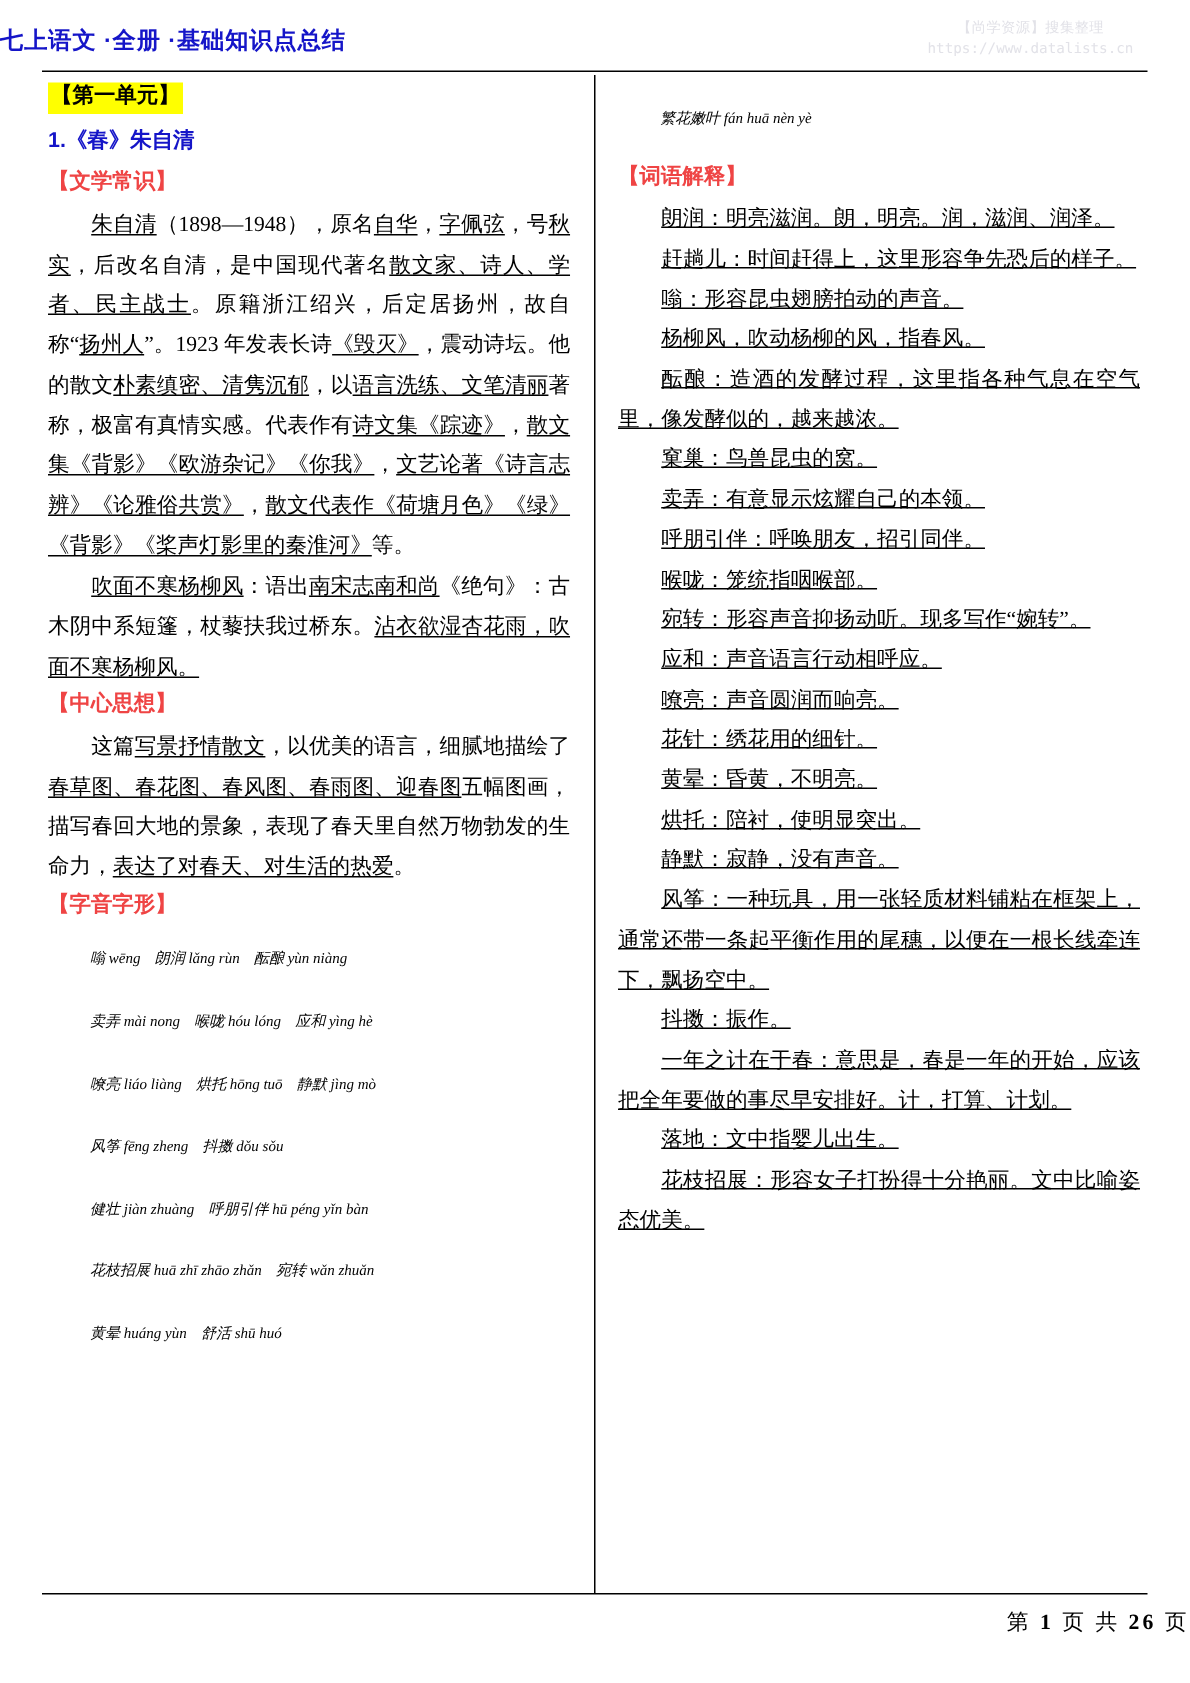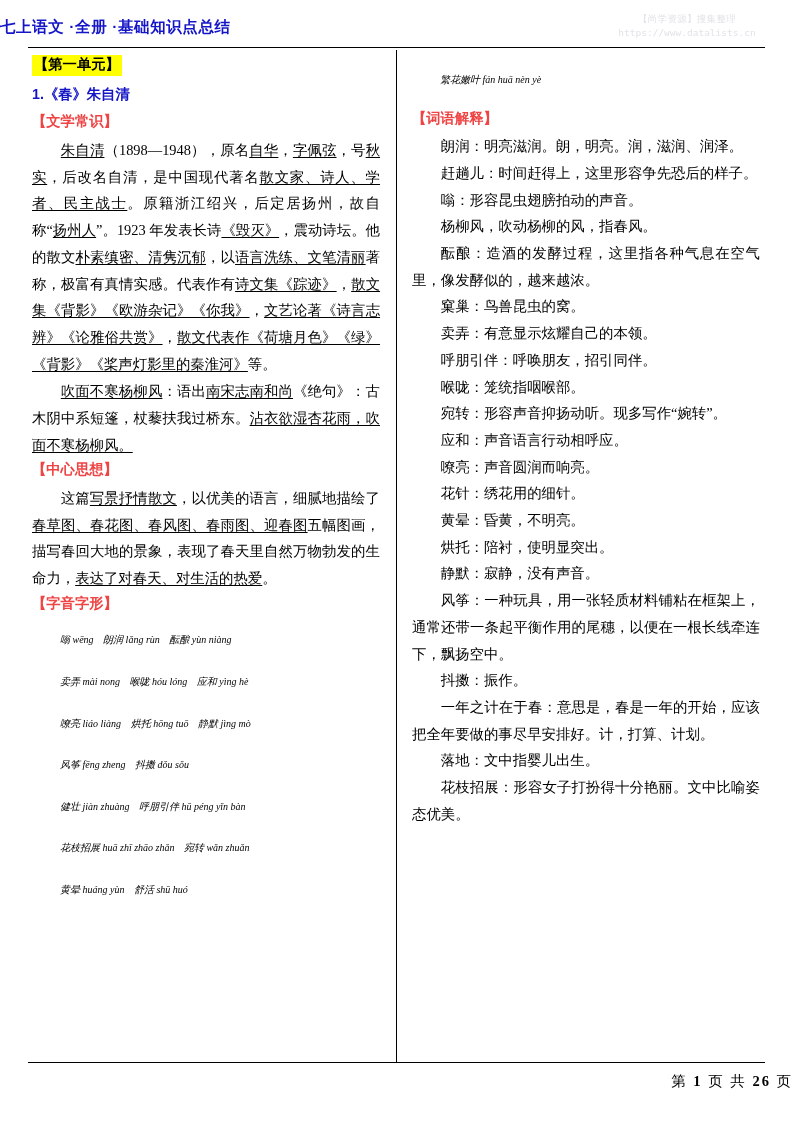--- a/index.html
+++ b/index.html
@@ -143,20 +143,21 @@
   }
   .pinyin-line .gap { display: inline-block; width: 7px; }
 
   .entry {
     font-size: 14.4px;
     line-height: 26.7px;
     text-indent: 2em;
     text-align: justify;
     margin: 0;
     word-break: break-all;
+    text-decoration: underline;
   }
 
   
   #footer {
     position: absolute;
     left: 0; top: 1072px;
     width: 793px;
     text-align: right;
     font-size: 14.5px;
     letter-spacing: 2px;

